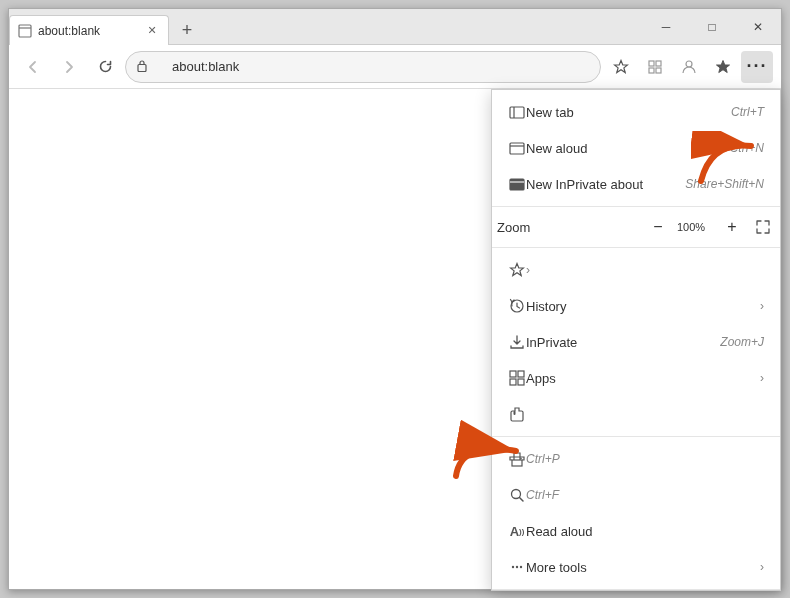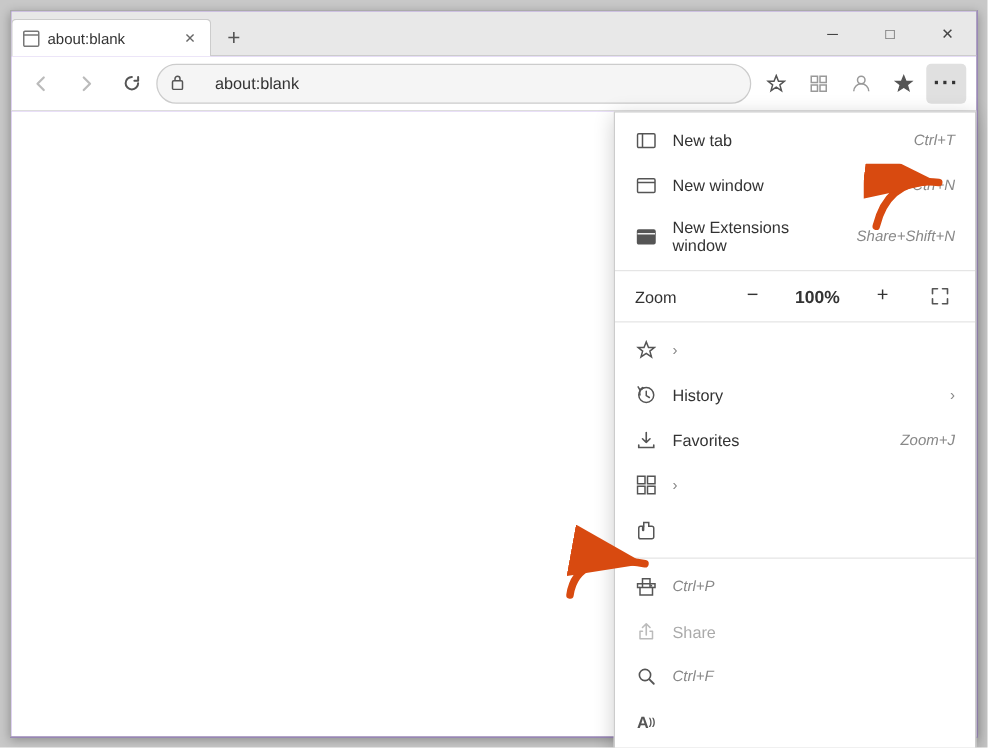--- a/index.html
+++ b/index.html
@@ -12,21 +12,21 @@
       position: relative;
     }
 
     
     .browser-window {
       position: absolute;
       top: 8px;
       left: 8px;
       right: 8px;
       bottom: 8px;
-      background: #6d28d9;
+      background: #e5e5e5;
       border: 1px solid #aaa;
       box-shadow: 0 2px 8px rgba(0,0,0,0.3);
       display: flex;
       flex-direction: column;
     }
 
     
     .title-bar {
       background: #e8e8e8;
       height: 36px;
@@ -215,21 +215,20 @@
       border-bottom: 1px solid #e5e5e5;
       padding: 4px 0;
     }
 
     .menu-item {
       display: flex;
       align-items: center;
       padding: 8px 16px;
       cursor: pointer;
       color: #333;
-      gap: 12px;
       min-height: 36px;
     }
 
     .menu-item.disabled {
       color: #aaa;
       cursor: default;
     }
 
     .menu-icon {
       width: 18px;
@@ -255,22 +254,22 @@
 
     .menu-arrow {
       color: #888;
       font-size: 12px;
     }
 
     
     .zoom-row {
       display: flex;
       align-items: center;
-      padding: 6px 16px;
-      gap: 20px;
+      padding: 6px 5px;
+      gap: 5px;
       border-bottom: 1px solid #e5e5e5;
     }
 
     .zoom-label {
       flex: 1;
       font-size: 13px;
       color: #333;
     }
 
     .zoom-btn {
@@ -279,25 +278,24 @@
       display: flex;
       align-items: center;
       justify-content: center;
       cursor: pointer;
       color: #333;
       font-size: 16px;
       border-radius: 4px;
     }
 
     .zoom-value {
-      font-size: 14px;
+      font-size: 11px;
       color: #333;
       min-width: 36px;
       text-align: left;
-      font-weight: bold;
     }
 
     .zoom-expand {
       width: 24px;
       height: 24px;
       display: flex;
       align-items: center;
       justify-content: center;
       cursor: pointer;
       color: #555;
@@ -434,31 +432,31 @@
           <span class="menu-label">New tab</span>
           <span class="menu-shortcut">Ctrl+T</span>
         </div>
         <div class="menu-item">
           <div class="menu-icon">
             <svg width="16" height="16" viewBox="0 0 16 16">
                 <rect x="1" y="3" width="14" height="11" rx="1" fill="none" stroke="#555" stroke-width="1.2"></rect>
                 <line x1="1" y1="6" x2="15" y2="6" stroke="#555" stroke-width="1.2"></line>
               </svg>
           </div>
-          <span class="menu-label">New window</span>
+          <span class="menu-label">New aloud</span>
           <span class="menu-shortcut">Ctrl+N</span>
         </div>
         <div class="menu-item">
           <div class="menu-icon">
             <svg width="16" height="16" viewBox="0 0 16 16">
                 <rect x="1" y="3" width="14" height="11" rx="1" fill="#555" stroke="#555" stroke-width="1.2"></rect>
                 <line x1="1" y1="6" x2="15" y2="6" stroke="#eee" stroke-width="1.2"></line>
               </svg>
           </div>
-          <span class="menu-label">New Extensions window</span>
+          <span class="menu-label">New InPrivate about</span>
           <span class="menu-shortcut">Share+Shift+N</span>
         </div>
       </div>
 
       <div class="zoom-row">
         <span class="zoom-label">Zoom</span>
         <div class="zoom-btn">−</div>
         <span class="zoom-value">100%</span>
         <div class="zoom-btn">+</div>
         <div class="zoom-expand">
@@ -489,32 +487,33 @@
           <span class="menu-label">History</span>
           <span class="menu-arrow">›</span>
         </div>
         <div class="menu-item">
           <div class="menu-icon">
             <svg width="16" height="16" viewBox="0 0 16 16">
                 <path d="M8 2v8M5 7l3 3 3-3" fill="none" stroke="#555" stroke-width="1.3" stroke-linecap="round" stroke-linejoin="round"></path>
                 <path d="M2 12v2h12v-2" fill="none" stroke="#555" stroke-width="1.3" stroke-linecap="round"></path>
               </svg>
           </div>
-          <span class="menu-label">Favorites</span>
+          <span class="menu-label">InPrivate</span>
           <span class="menu-shortcut">Zoom+J</span>
         </div>
         <div class="menu-item">
           <div class="menu-icon">
             <svg width="16" height="16" viewBox="0 0 16 16">
                 <rect x="1" y="1" width="6" height="6" fill="none" stroke="#555" stroke-width="1.2"></rect>
                 <rect x="9" y="1" width="6" height="6" fill="none" stroke="#555" stroke-width="1.2"></rect>
                 <rect x="1" y="9" width="6" height="6" fill="none" stroke="#555" stroke-width="1.2"></rect>
                 <rect x="9" y="9" width="6" height="6" fill="none" stroke="#555" stroke-width="1.2"></rect>
               </svg>
           </div>
+          <span class="menu-label">Apps</span>
           <span class="menu-arrow">›</span>
         </div>
         <div class="menu-item">
           <div class="menu-icon">
             <svg width="16" height="16" viewBox="0 0 16 16">
                 <path d="M6 2h4v3h2.5A1.5 1.5 0 0 1 14 6.5v7A1.5 1.5 0 0 1 12.5 15H3.5A1.5 1.5 0 0 1 2 13.5v-7A1.5 1.5 0 0 1 3.5 5H6V2z" fill="none" stroke="#555" stroke-width="1.2"></path>
                 <rect x="4.5" y="5" width="2" height="4" rx="1" fill="#555"></rect>
               </svg>
           </div>
         </div>
@@ -525,40 +524,32 @@
           <div class="menu-icon">
             <svg width="16" height="16" viewBox="0 0 16 16">
                 <rect x="3" y="9" width="10" height="6" fill="none" stroke="#555" stroke-width="1.2"></rect>
                 <path d="M5 9V2h6v7" fill="none" stroke="#555" stroke-width="1.2"></path>
                 <path d="M3 9H1V6h14v3h-2" fill="none" stroke="#555" stroke-width="1.2"></path>
                 <circle cx="12" cy="7.5" r="0.8" fill="#555"></circle>
               </svg>
           </div>
           <span class="menu-shortcut">Ctrl+P</span>
         </div>
-        <div class="menu-item disabled">
-          <div class="menu-icon">
-            <svg width="16" height="16" viewBox="0 0 16 16">
-                <path d="M8 2v9M5 5L8 2l3 3" fill="none" stroke="#bbb" stroke-width="1.3" stroke-linecap="round" stroke-linejoin="round"></path>
-                <path d="M5 8H3v6h10V8h-2" fill="none" stroke="#bbb" stroke-width="1.2" stroke-linecap="round" stroke-linejoin="round"></path>
-              </svg>
-          </div>
-          <span class="menu-label" style="color:#aaa;">Share</span>
-        </div>
         <div class="menu-item">
           <div class="menu-icon">
             <svg width="16" height="16" viewBox="0 0 16 16">
                 <circle cx="7" cy="7" r="4.5" fill="none" stroke="#555" stroke-width="1.3"></circle>
                 <line x1="10.5" y1="10.5" x2="14" y2="14" stroke="#555" stroke-width="1.5" stroke-linecap="round"></line>
               </svg>
           </div>
           <span class="menu-shortcut">Ctrl+F</span>
         </div>
         <div class="menu-item">
           <div class="menu-icon" style="font-size:13px;font-weight:bold;color:#555;">A<sup style="font-size:8px;">))</sup></div>
+          <span class="menu-label">Read aloud</span>
         </div>
         <div class="menu-item">
           <div class="menu-icon">
             <svg width="16" height="16" viewBox="0 0 16 16">
                 <circle cx="4" cy="8" r="1.2" fill="#555"></circle>
                 <circle cx="8" cy="8" r="1.2" fill="#555"></circle>
                 <circle cx="12" cy="8" r="1.2" fill="#555"></circle>
               </svg>
           </div>
           <span class="menu-label">More tools</span>

